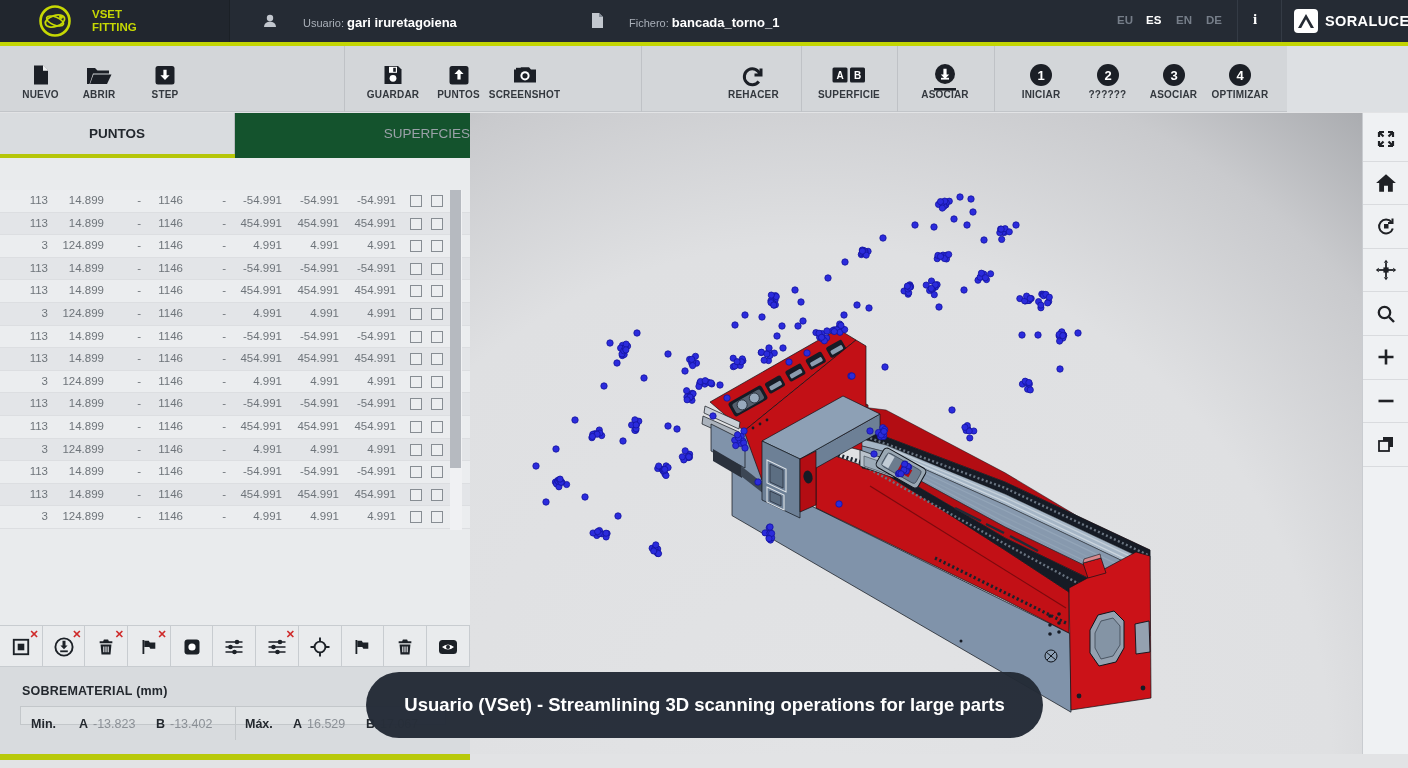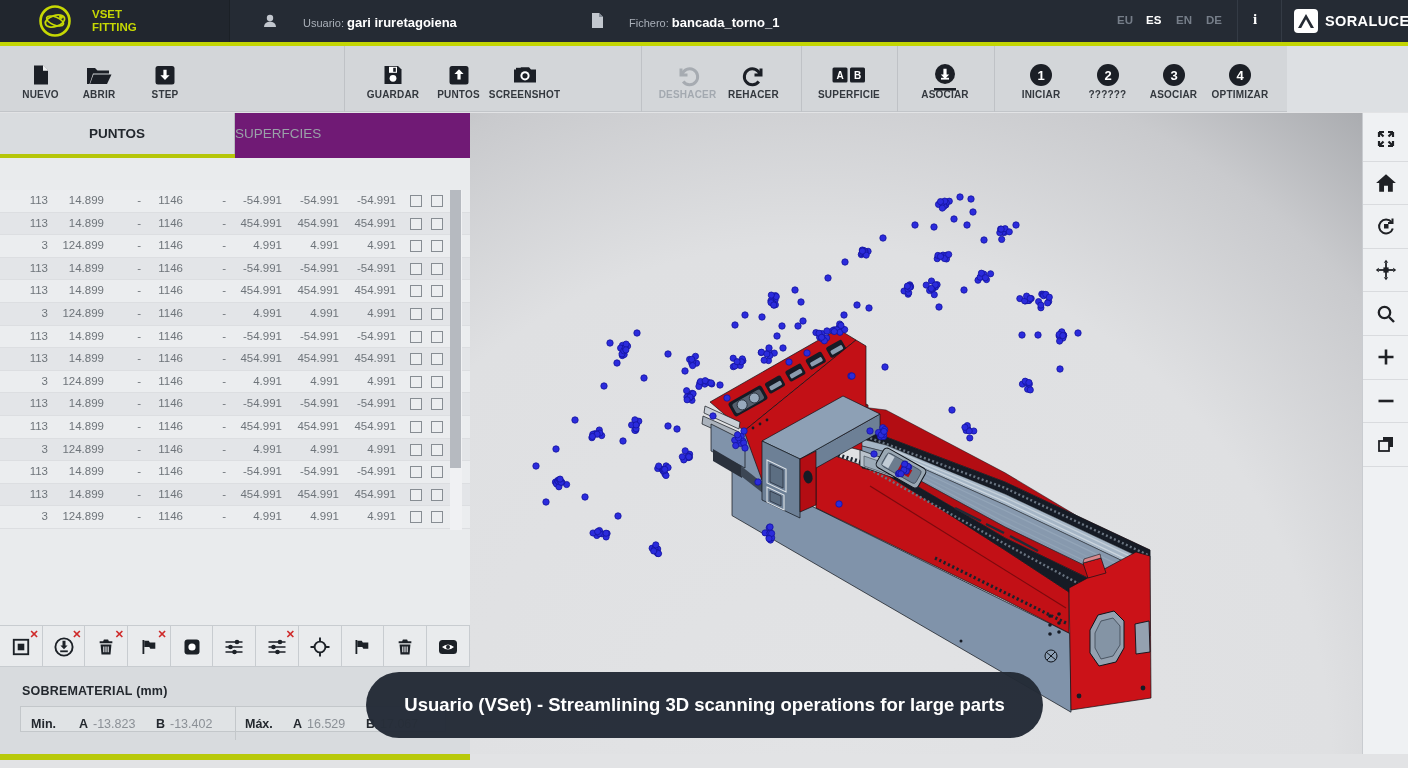--- a/index.html
+++ b/index.html
@@ -15,38 +15,38 @@
 #toolbar{position:absolute;left:0;top:46px;width:1408px;height:66px;background:#d3d6d9;border-bottom:1px solid #c2c5c9}
 #toolbar .tsep{position:absolute;top:0;width:1px;height:66px;background:#bfc2c6}
 .tb{position:absolute;top:0;height:66px;text-align:center}
 .tb .ic{position:absolute;top:17px;left:50%;transform:translateX(-50%)}
 .tb .tl{position:absolute;top:43px;width:100%;font-size:10px;font-weight:bold;color:#33383e;letter-spacing:.2px;white-space:nowrap}
 .tb.dis .tl{color:#a3a9b0}
 #tbright{position:absolute;left:1287px;top:46px;width:121px;height:66px;background:#dde0e3}
 #lpanel{position:absolute;left:0;top:113px;width:470px;height:641px;background:#e9ebed}
 #tabs{position:absolute;left:0;top:0;width:470px;height:45px}
 #tabA{position:absolute;left:0;top:0;width:235px;height:45px;background:#d9dcdf;border-right:1px solid #b9bcc0;text-align:center;line-height:42px;font-size:13.5px;font-weight:bold;color:#23282e}
-#tabB{position:absolute;left:235px;top:0;width:235px;height:45px;background:#701a75;text-align:left;line-height:42px;font-size:13.5px;color:#9aa1a8}
+#tabB{position:absolute;left:235px;top:0;width:235px;height:45px;background:#14532d;text-align:right;line-height:42px;font-size:13.5px;color:#9aa1a8}
 #tabline{position:absolute;left:0;top:41px;width:235px;height:4px;background:#b5c609}
 #thead{position:absolute;left:0;top:45px;width:470px;height:32px;background:#e9ebed;border-bottom:1px solid #c9ccd0;font-size:11.5px;font-weight:bold;color:#2b3036}
 .hc{position:absolute;top:9px;text-align:right}
 #rows{position:absolute;left:0;top:77px;width:470px;height:340px}
 .row{position:absolute;left:0;width:470px;height:22.6px;font-size:11.5px;color:#6e747a;border-bottom:1px solid #dcdee1}
 .row.od{background:#ebedef}.row.ev{background:#e3e5e8}
 .rc{position:absolute;top:4px;text-align:right}
 .cb{position:absolute;top:5px;width:12px;height:12px;border:1.5px solid #878d93;background:#eceef0}
 #sbar{position:absolute;left:450px;top:77px;width:12px;height:340px;background:#f0f1f3}
 #sthumb{position:absolute;left:0;top:0;width:11px;height:278px;background:#b6bac0}
 #ibar{position:absolute;left:0;top:512px;width:470px;height:42px;background:#e9ebed;border-top:1px solid #c8ccd0;border-bottom:1px solid #c8ccd0}
 .ib{position:absolute;top:0;width:42.7px;height:42px;border-right:1px solid #c8ccd0}
 .ib svg{position:absolute;left:50%;top:50%;transform:translate(-50%,-50%)}
 .bx{position:absolute;top:3px;right:3px;color:#cf2b2b;font-size:11px;font-weight:bold;line-height:10px}
 #sobre{position:absolute;left:0;top:554px;width:470px;height:87px;background:#d8dbde}
 #sobre h3{position:absolute;left:22px;top:17px;font-size:12.5px;font-weight:bold;color:#23282e;letter-spacing:.2px}
-#sbox{position:absolute;left:20px;top:39px;width:426px;height:26px;background:#e0e3e5;border:1px solid #c3c7ca}
+#sbox{position:absolute;left:20px;top:39px;width:426px;height:19px;background:#e0e3e5;border:1px solid #c3c7ca}
 #sbox .dv{position:absolute;left:214px;top:0;width:1px;height:33px;background:#c3c7ca}
 #sbox span{position:absolute;top:10px;font-size:12.5px}
 .bl{font-weight:bold;color:#23282e}.gr{color:#8b9096}
 #vp{position:absolute;left:470px;top:113px;width:892px;height:641px;background:radial-gradient(circle 870px at 38% 102%, #e2e3e5 0%, #dfe0e2 60%, #c9cacd 83%, #a7a9ad 100%)}
 #pill{position:absolute;left:-104px;top:559px;width:677px;height:66px;background:rgba(35,42,54,.97);border-radius:33px;text-align:center;line-height:66px;color:#fff;font-size:18.5px;font-weight:bold}
 #rtools{position:absolute;left:1362px;top:113px;width:46px;height:641px;background:#eff1f3;border-left:1px solid #c9ccd0}
 .rb{position:absolute;left:0;width:46px;height:43.6px;border-bottom:1px solid #d9dbde}
 .rb svg{position:absolute;left:50%;top:50%;transform:translate(-50%,-50%)}
 #bstrip{position:absolute;left:0;top:753px;width:1408px;height:15px;background:#e2e3e5;border-top:1px solid #c6c8ca}
 </style></head>
@@ -128,27 +128,20 @@
         <div class="tl">PUNTOS</div>
       </div>
 <div class="tb" style="left:481.5px;width:86px">
         <span class="ic"><svg width="26" height="24" viewBox="0 0 26 24">
             <path d="M2,6.5 h5 l2-2.3 h8 l2,2.3 h5 v13 h-22 z" fill="#1b1f26"></path>
             <rect x="4" y="4.8" width="4.5" height="2.5" fill="#1b1f26"></rect>
             <circle cx="13" cy="12.8" r="4.6" fill="#fff"></circle>
             <circle cx="13" cy="12.8" r="2.6" fill="#1b1f26"></circle>
           </svg></span>
         <div class="tl">SCREENSHOT</div>
-      </div>
-<div class="tb dis" style="left:644.5px;width:86px">
-        <span class="ic"><svg width="26" height="26" viewBox="0 0 26 26">
-            <path d="M6,5.5 V12 H12.5" fill="none" stroke="#a6abb1" stroke-width="3"></path>
-            <path d="M7,11.5 A8,8 0 1 1 8.2,18.5" fill="none" stroke="#a6abb1" stroke-width="3"></path>
-          </svg></span>
-        <div class="tl">DESHACER</div>
       </div>
 <div class="tb" style="left:710.5px;width:86px">
         <span class="ic"><svg width="26" height="26" viewBox="0 0 26 26">
             <path d="M20,5.5 V12 H13.5" fill="none" stroke="#1b1f26" stroke-width="3"></path>
             <path d="M19,11.5 A8,8 0 1 0 17.8,18.5" fill="none" stroke="#1b1f26" stroke-width="3"></path>
           </svg></span>
         <div class="tl">REHACER</div>
       </div>
 <div class="tb" style="left:806.0px;width:86px">
         <span class="ic"><svg width="34" height="24" viewBox="0 0 34 24">

